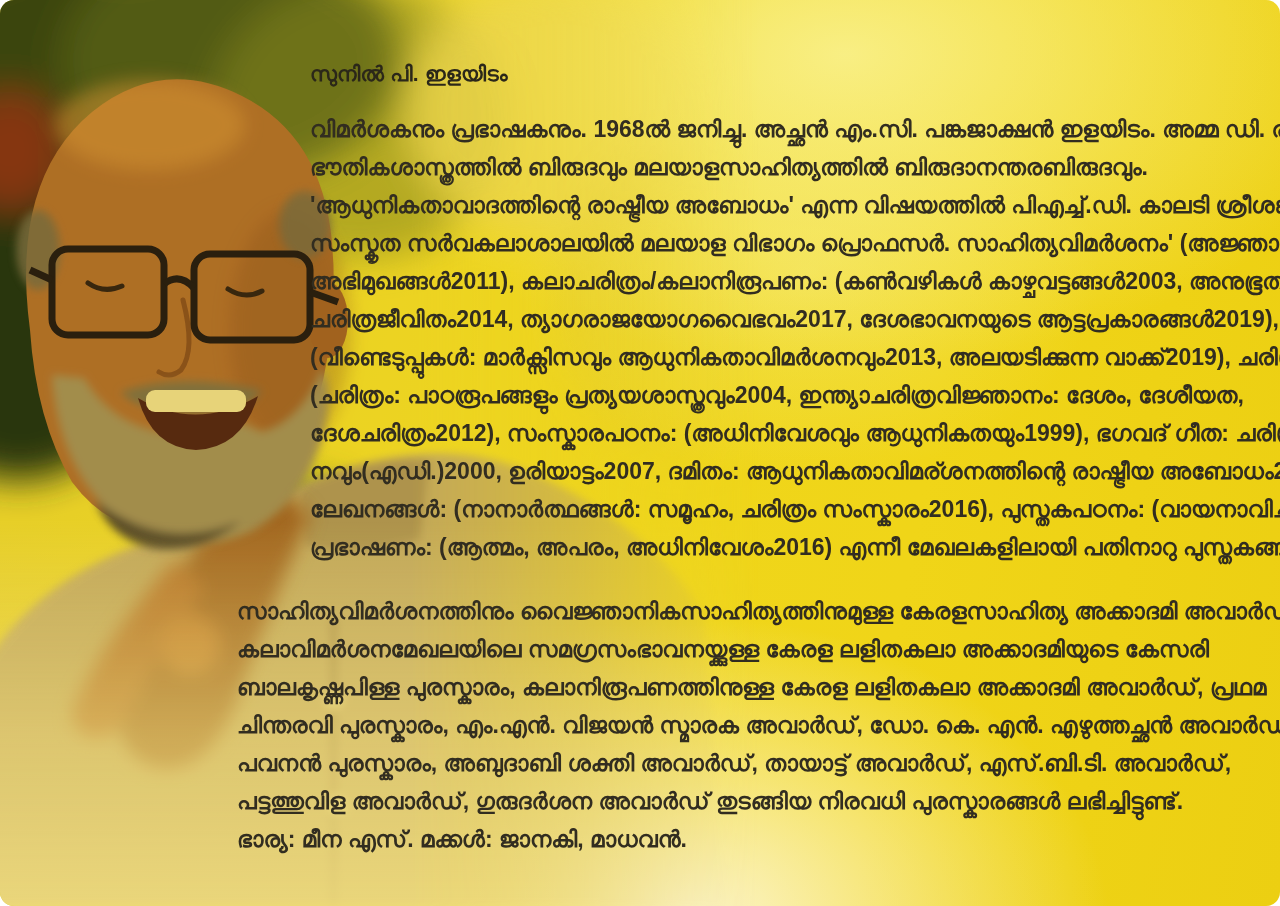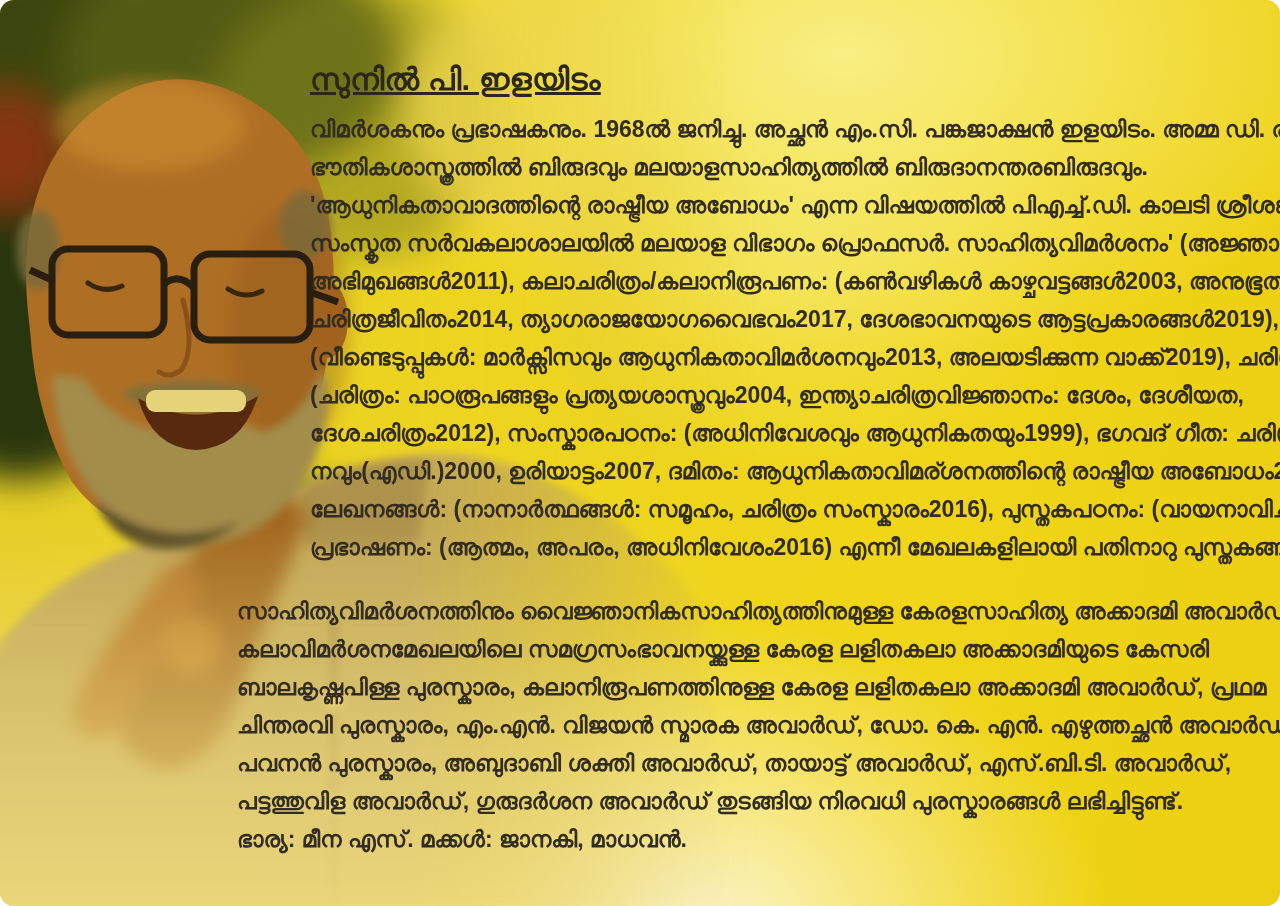--- a/index.html
+++ b/index.html
@@ -16,21 +16,21 @@
       linear-gradient(100deg,#ddc82e 0%, #eed61d 38%, #f0d518 70%, #eccf12 100%);
   }
   .photo-area{
     position:absolute;left:0;top:0;width:790px;height:906px;
     -webkit-mask-image:linear-gradient(to right, #000 52%, rgba(0,0,0,.55) 74%, transparent 96%);
     mask-image:linear-gradient(to right, #000 52%, rgba(0,0,0,.55) 74%, transparent 96%);
   }
   .photo-area svg{display:block;}
   .heading{
     position:absolute;left:310px;top:62px;
-    font-size:31px;font-weight:bold;color:#2b2719;letter-spacing:.2px;text-decoration:underline;
+    font-size:21px;font-weight:bold;color:#2b2719;letter-spacing:.2px;
   }
   .para{position:absolute;font-size:23px;font-weight:600;line-height:38px;white-space:nowrap;color:#322d20;}
   .para.p1{left:310px;top:110px;}
   .para.p2{left:237px;top:592px;}
   .para div{height:38px;}
 </style>
 </head>
 <body>
 
 <div class="page">

